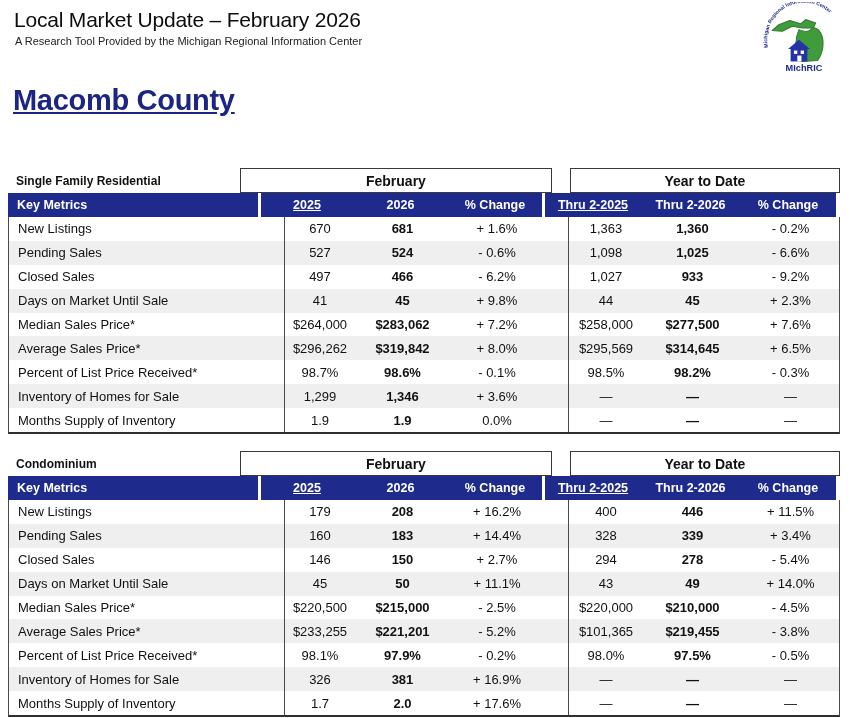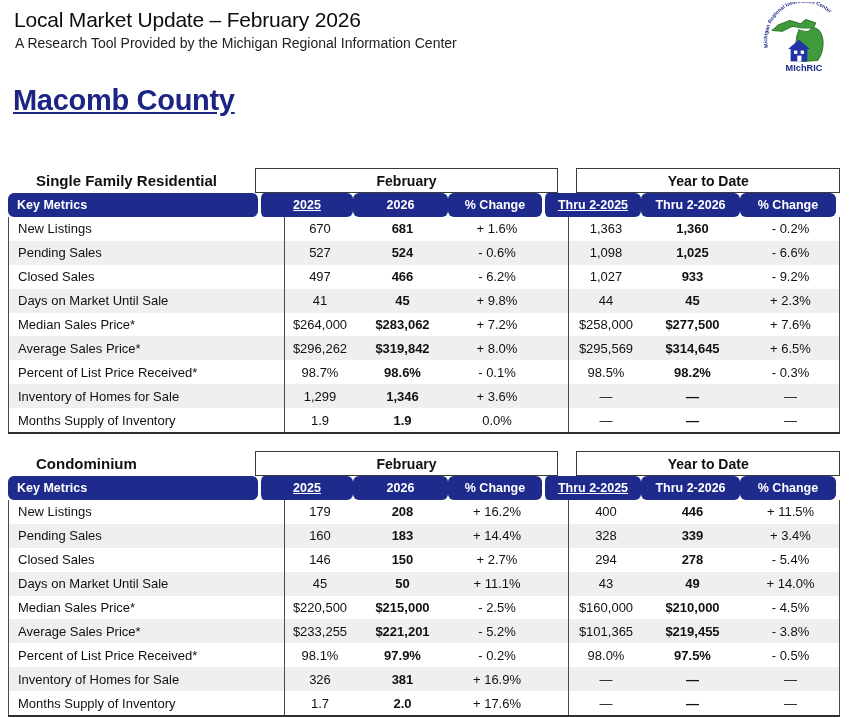--- a/index.html
+++ b/index.html
@@ -2,36 +2,36 @@
 <html><head>
 <meta charset="utf-8">
 <style>
   html,body{margin:0;padding:0;background:#fff;}
   .page{
     position:relative;width:850px;height:718px;background:#ffffff;
     font-family:"Liberation Sans","DejaVu Sans",sans-serif;color:#111;overflow:hidden;
   }
   
   .report-title{position:absolute;left:14px;top:8px;font-size:21px;font-weight:normal;letter-spacing:-0.2px;color:#0d0d0d;}
-  .report-subtitle{position:absolute;left:15px;top:35px;font-size:14px;color:#222;}
+  .report-subtitle{position:absolute;left:15px;top:35px;font-size:11px;color:#222;}
   .county-title{position:absolute;left:13px;top:84px;font-size:29px;font-weight:bold;color:#1d2583;letter-spacing:-0.3px;text-decoration:underline;}
   .logo{position:absolute;right:4px;top:2px;width:84px;height:72px;}
   
   .mtable{position:absolute;left:8px;width:832px;}
   .mtable.first{top:168px;}
   .mtable.second{top:451px;}
   .hdr-row1{display:flex;height:25px;}
-  .hdr-section{width:252px;display:flex;align-items:center;font-size:15px;font-weight:bold;padding-left:8px;box-sizing:border-box;margin-left:20px;}
+  .hdr-section{width:252px;display:flex;align-items:center;font-size:12px;font-weight:bold;padding-left:8px;box-sizing:border-box;}
   .hdr-group{display:flex;align-items:center;justify-content:center;font-size:14px;font-weight:bold;
     border:1px solid #3a3a3a;box-sizing:border-box;background:#fff;}
   .hdr-group.feb{width:339px;}
   .hdr-group.ytd{width:294px;margin-left:18px;}
   .navy-row{display:grid;grid-template-columns:250px 95px 95px 94px 99px 99px 96px;column-gap:0;
     height:24px;align-items:center;color:#fff;font-weight:bold;font-size:12.5px;}
-  .navy-row .nc{background:#1e2b8d;height:24px;display:flex;align-items:center;justify-content:center;border-radius:6px;}
+  .navy-row .nc{background:#1e2b8d;height:24px;display:flex;align-items:center;justify-content:center;}
   .navy-row .nc.lbl{justify-content:flex-start;padding-left:9px;}
   .navy-row .nc.gapL{border-left:3px solid #fff;box-sizing:border-box;text-decoration:underline;}
   .tbody{border-left:1px solid #4a4a4a;border-right:1px solid #4a4a4a;border-bottom:2px solid #2e2e2e;box-sizing:border-box;}
   .row{display:grid;grid-template-columns:251px 95px 95px 94px 99px 99px 97px;height:23.9px;align-items:center;font-size:13px;}
   .row:nth-child(even){background:#efefef;}
   .row .c{text-align:center;height:100%;display:flex;align-items:center;justify-content:center;box-sizing:border-box;}
   .row .c.label{justify-content:flex-start;padding-left:9px;text-align:left;}
   .row .c.secline{border-left:1px solid #4a4a4a;margin-left:24px;}
   .row .c.bold{font-weight:bold;}
 </style>
@@ -229,21 +229,21 @@
     <div class="c secline">43</div>
     <div class="c bold">49</div>
     <div class="c">+ 14.0%</div>
   </div>
 
   <div class="row">
     <div class="c label">Median Sales Price*</div>
     <div class="c secline">$220,500</div>
     <div class="c bold">$215,000</div>
     <div class="c">- 2.5%</div>
-    <div class="c secline">$160,000</div>
+    <div class="c secline">$220,000</div>
     <div class="c bold">$210,000</div>
     <div class="c">- 4.5%</div>
   </div>
 
   <div class="row">
     <div class="c label">Average Sales Price*</div>
     <div class="c secline">$233,255</div>
     <div class="c bold">$221,201</div>
     <div class="c">- 5.2%</div>
     <div class="c secline">$101,365</div>

